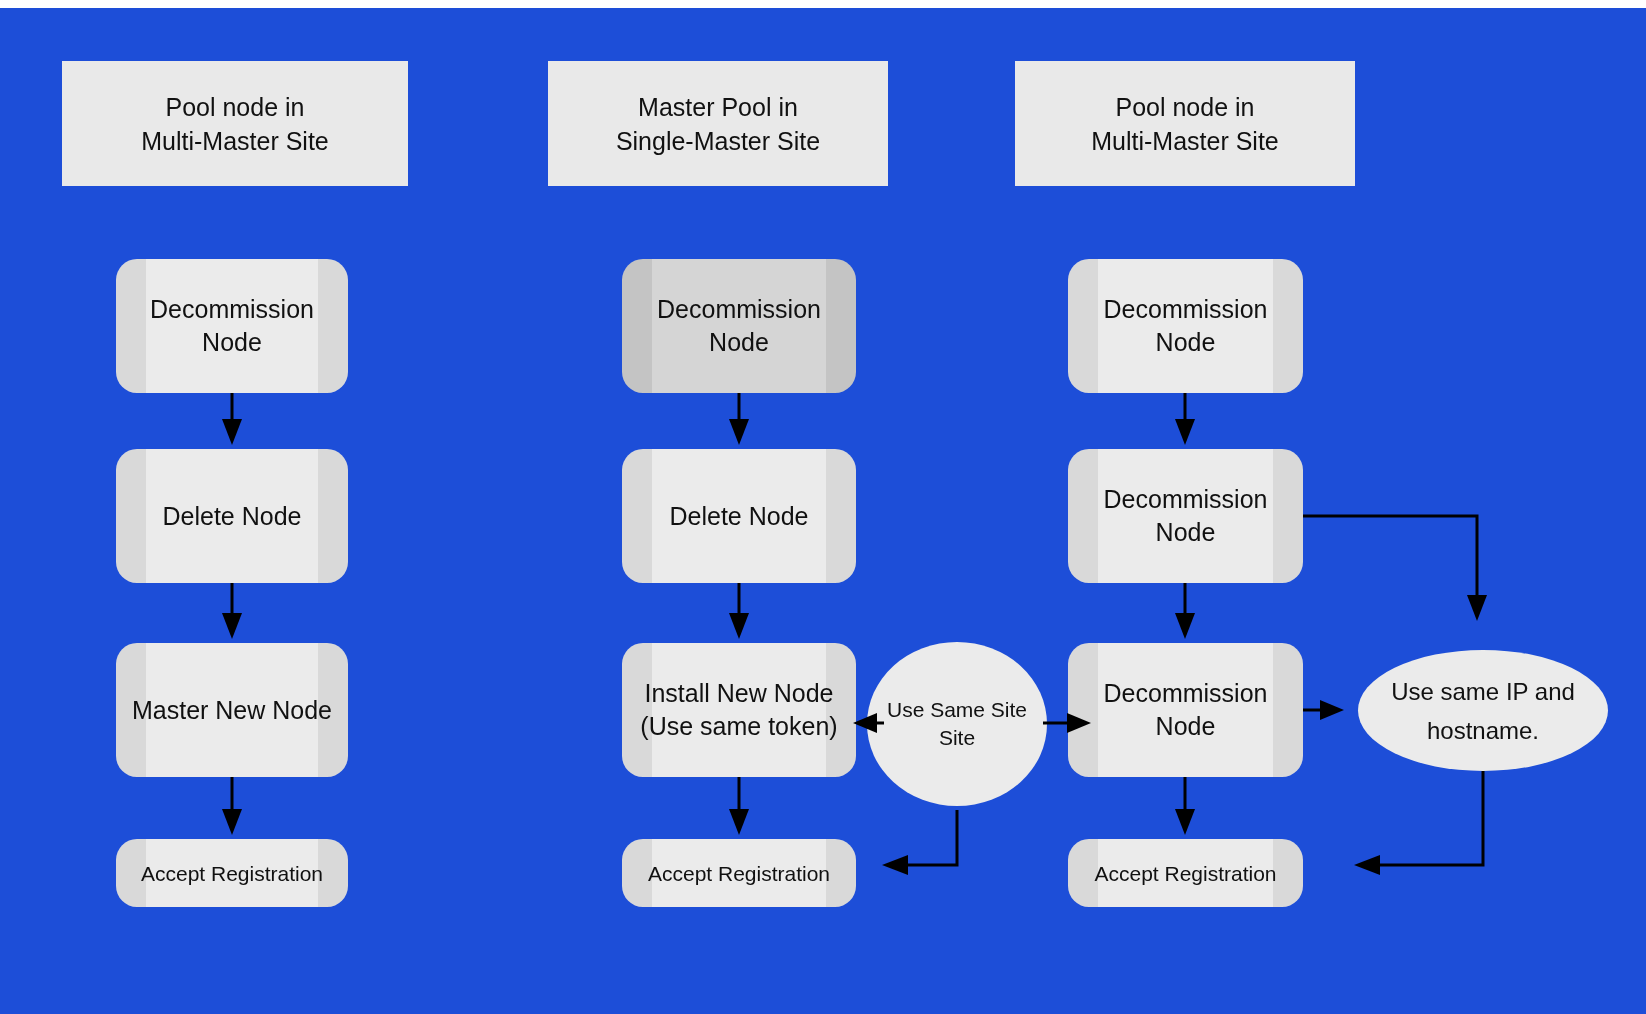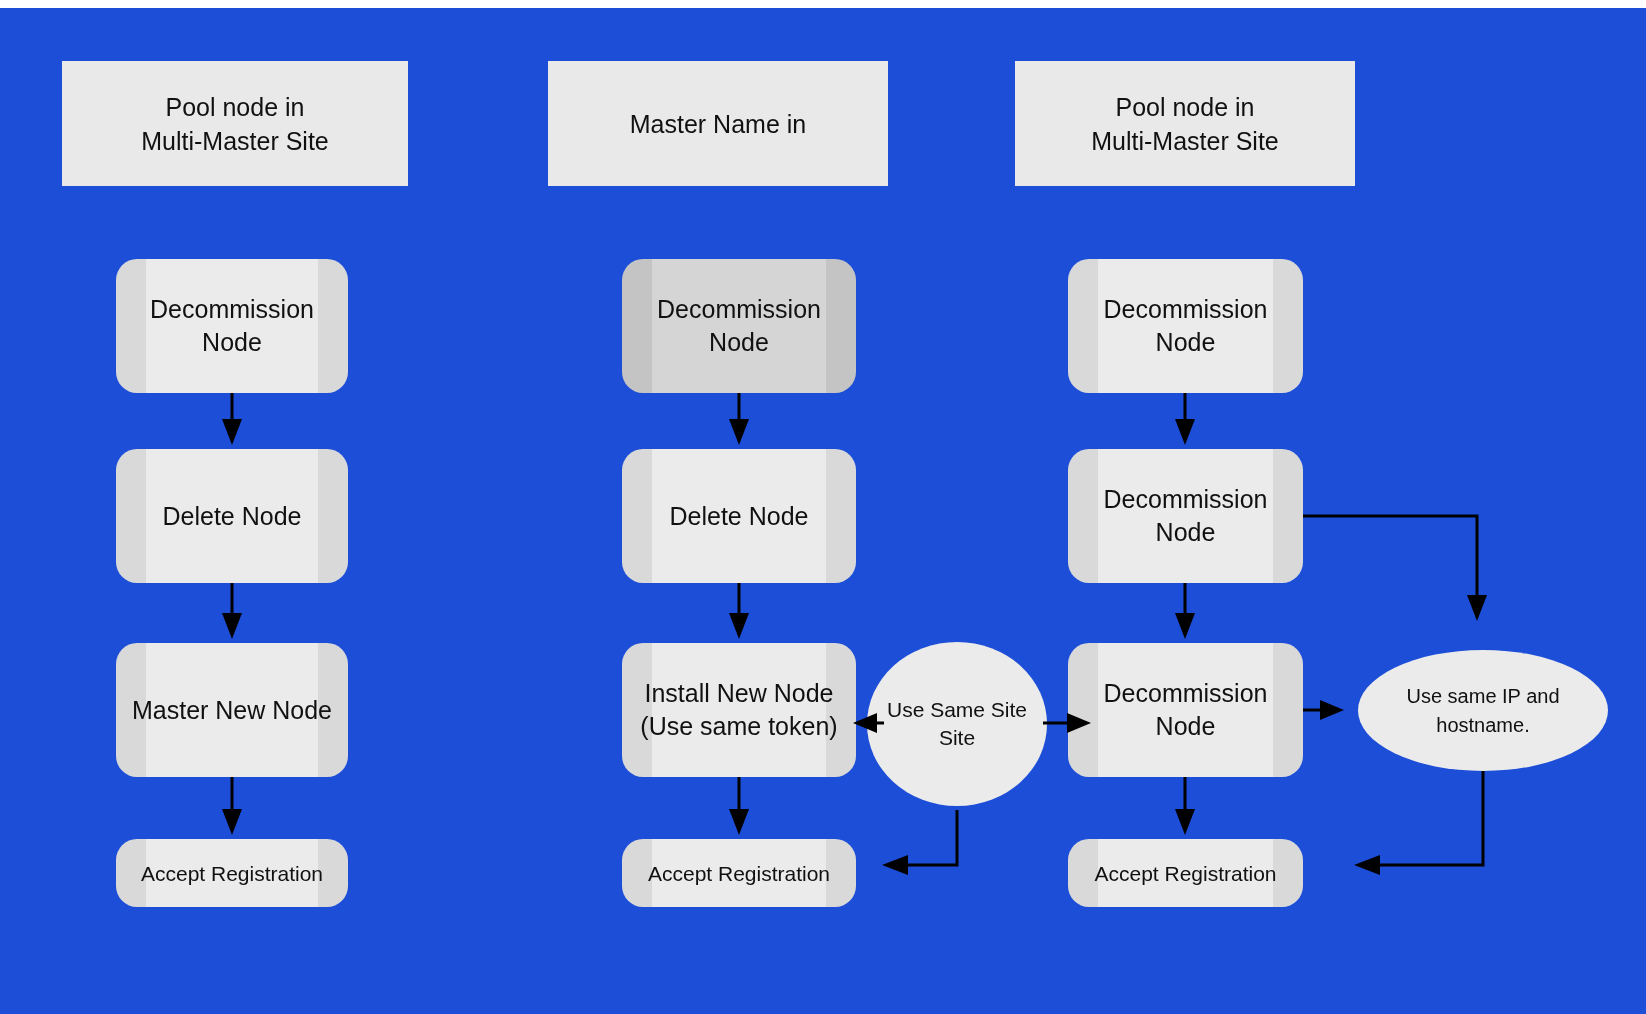--- a/index.html
+++ b/index.html
@@ -50,37 +50,38 @@
   .pbox.short .lbl{width:auto;white-space:nowrap;}
   .shape{
     position:absolute;border-radius:50%;
     background:var(--shape-fill);
     display:flex;align-items:center;justify-content:center;
     text-align:center;
   }
   .shape .lbl{display:block;}
   .circle-note{font-size:21px;line-height:28px;}
   .circle-note .lbl{width:150px;}
-  .ellipse-note{font-size:20px;line-height:29px;}
+  .ellipse-note{font-size:24px;line-height:39px;}
   .ellipse-note .lbl{width:200px;}
   svg.arrows{position:absolute;left:0;top:0;pointer-events:none;}
   .arrow-line{stroke:var(--arrow);stroke-width:3;fill:none;}
   .arrow-head{fill:var(--arrow);stroke:none;}
 </style>
 </head>
 <body>
 
 <div class="canvas">
 
   <div class="hdr" style="left:62px;top:53px;width:346px;height:125px;">
     <div>Pool node in</div>
     <div>Multi-Master Site</div>
   </div>
   <div class="hdr" style="left:548px;top:53px;width:340px;height:125px;">
-    <div>Master Name in</div>
+    <div>Master Pool in</div>
+    <div>Single-Master Site</div>
   </div>
   <div class="hdr" style="left:1015px;top:53px;width:340px;height:125px;">
     <div>Pool node in</div>
     <div>Multi-Master Site</div>
   </div>
 
   <div class="pbox" style="left:116px;top:251px;width:232px;height:134px;">
     <div class="lbl">Decommission Node</div>
   </div>
   <div class="pbox" style="left:116px;top:441px;width:232px;height:134px;">

